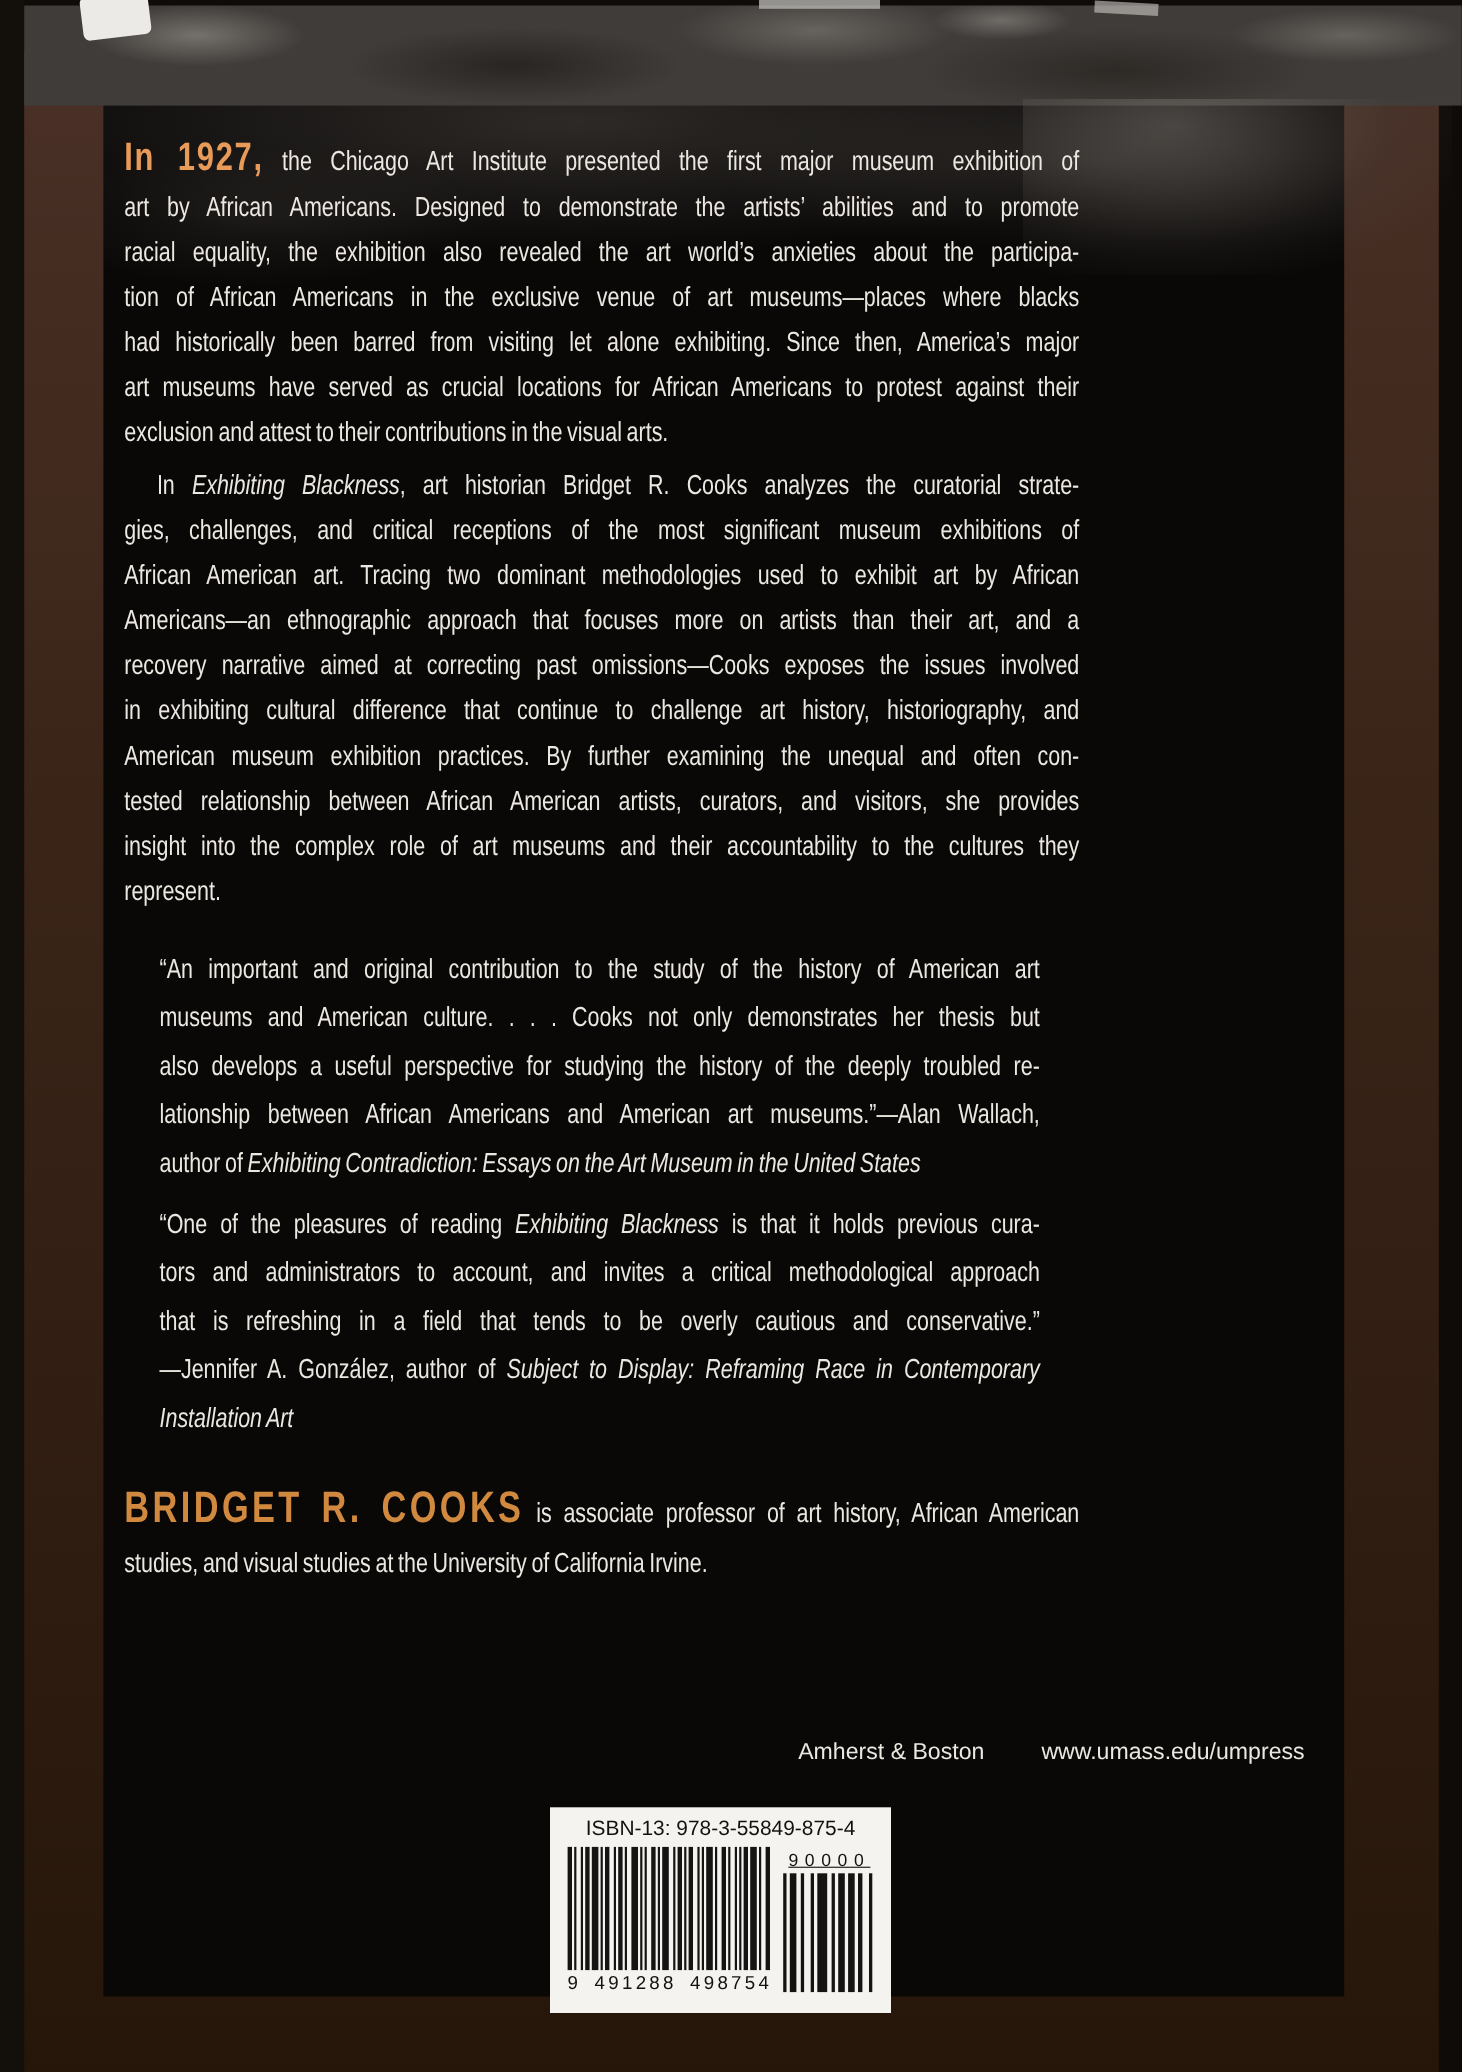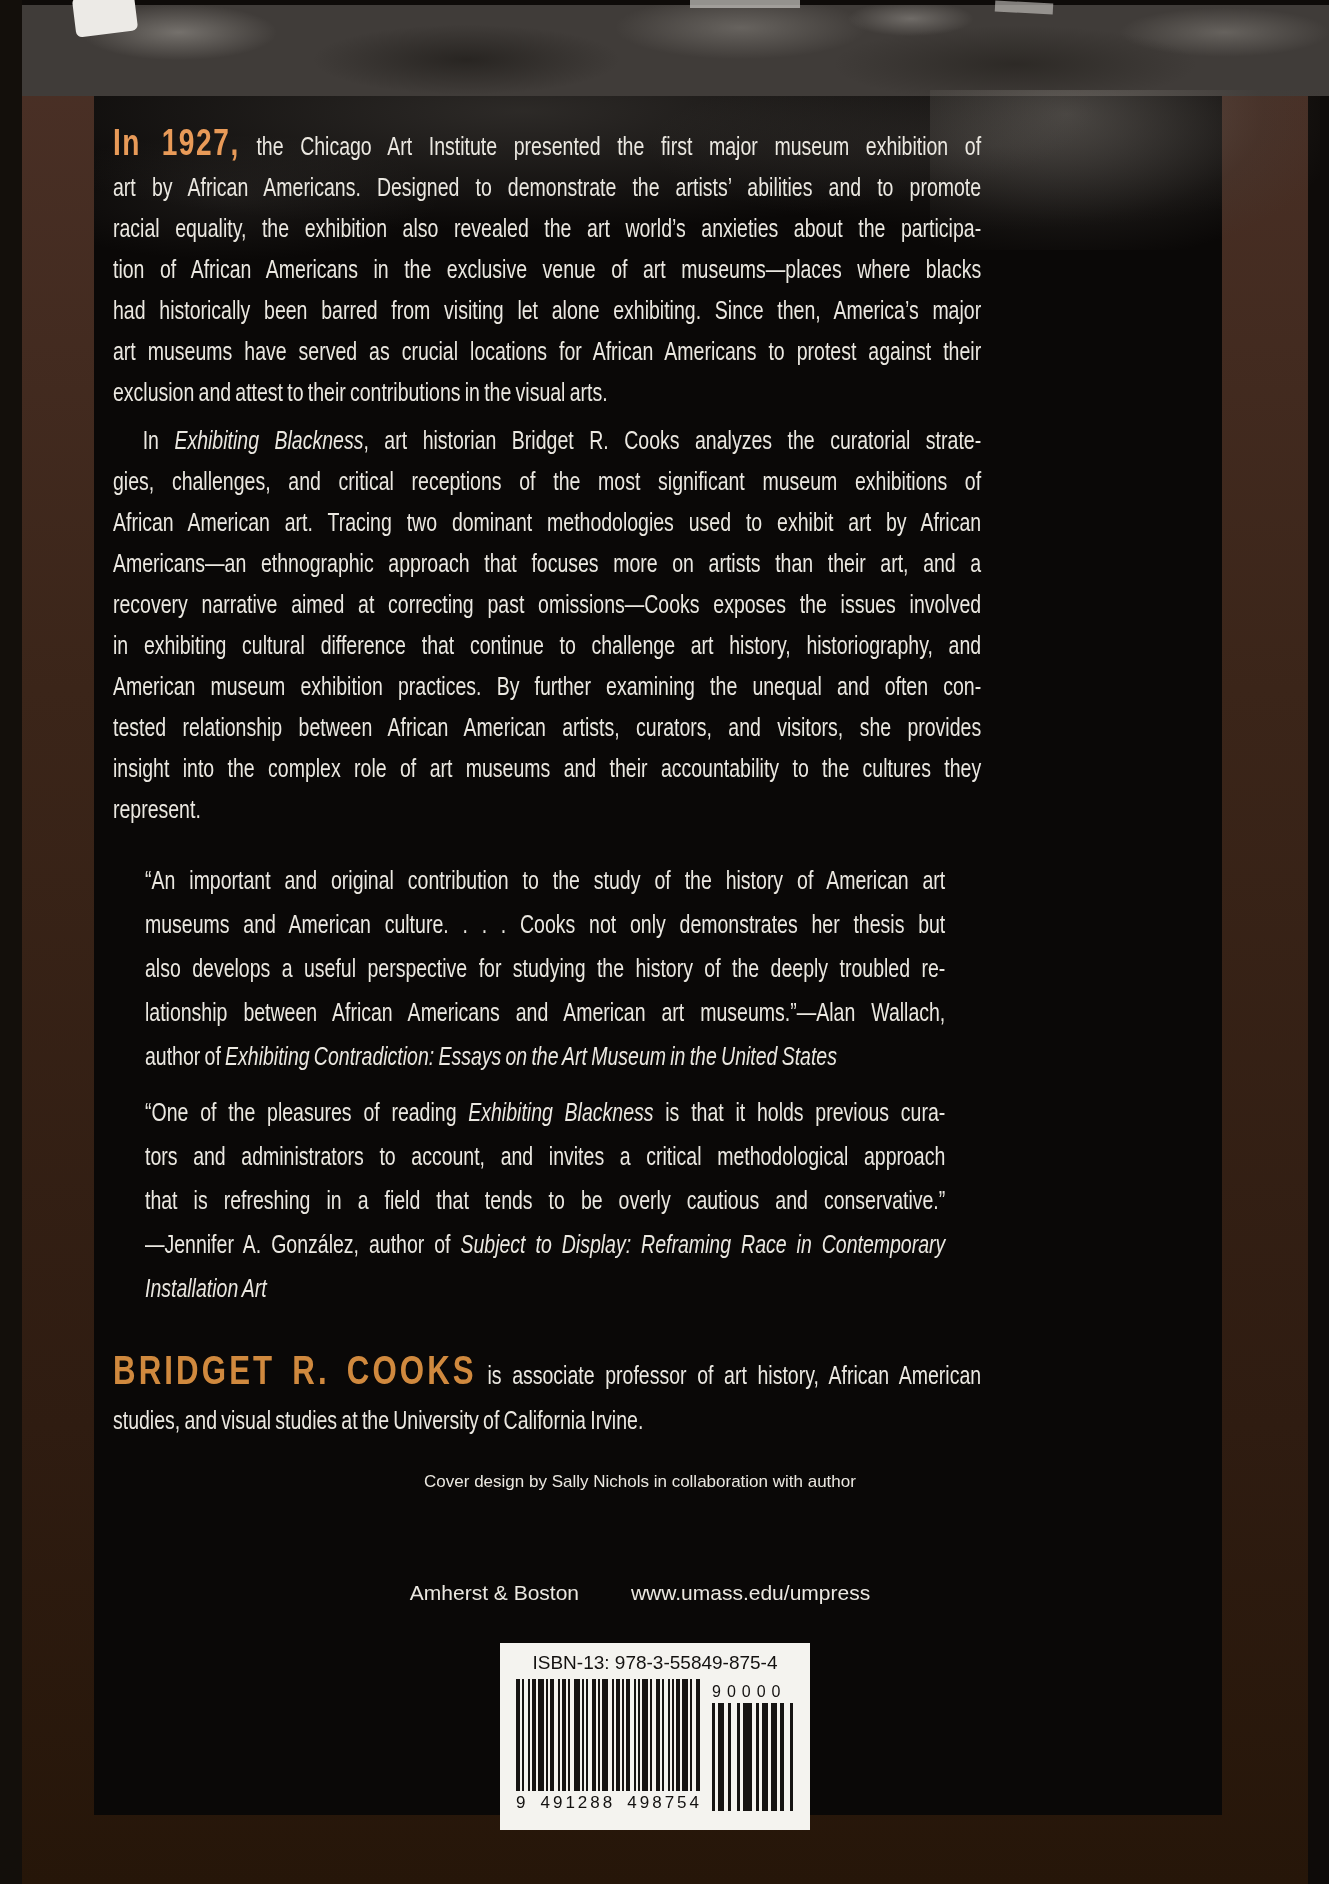--- a/index.html
+++ b/index.html
@@ -46,36 +46,36 @@
   .para-bio .line{line-height:45px;}
   span.i{font-style:italic;}
   span.lead{color:var(--accent,#e89a58);font-weight:800;font-size:36px;letter-spacing:2px;}
   span.name{color:var(--header,#d0893e);font-weight:800;font-size:40px;letter-spacing:4px;}
 
   
   .centerblock{position:absolute;left:94px;width:1092px;text-align:center;color:var(--text,#ebe8e1);}
   .credits{top:1468px;}
   .credits div{font-size:17px;line-height:28px;}
   .pubname{top:1534px;font-size:30px;line-height:34px;font-weight:800;letter-spacing:1px;color:var(--header,#d0893e);}
-  .pubsub{top:1578px;font-size:21px;line-height:30px;}
+  .pubsub{top:1578px;font-size:21px;line-height:30px;text-align:right;}
   .pubsub .site{margin-left:46px;}
 
   
   .barcode-box{position:absolute;left:500px;top:1643px;width:310px;height:187px;background:#f4f3ef;color:#131110;}
   .isbn-label{margin-top:8px;text-align:center;font-size:19px;line-height:24px;}
   .bc-main{position:absolute;left:16px;top:36px;width:186px;}
   .bc-addon{position:absolute;left:212px;top:40px;width:84px;}
   .bars{display:flex;align-items:stretch;}
   .bc-main .bars{height:112px;}
   .bc-addon .bars{height:108px;margin-top:2px;}
   .bars i{display:block;height:100%;}
   .bars i.b{background:#161413;}
   .bars i.s{background:transparent;}
   .bc-digits{display:flex;justify-content:space-between;font-size:17px;letter-spacing:3px;margin-top:2px;}
-  .bc-addon-label{text-align:left;font-size:16px;letter-spacing:6px;line-height:18px;}
+  .bc-addon-label{text-align:center;font-size:16px;letter-spacing:6px;line-height:18px;text-decoration:underline;}
 </style>
 </head>
 <body>
 
 <div class="page">
 
   <div class="edge-left"></div>
   <div class="frame"></div>
   <div class="panel"></div>
   <div class="glare-top"></div>
@@ -125,21 +125,20 @@
         <div class="line last"><span class="i">Installation Art</span></div>
       </div>
 
     <div class="para scale para-bio">
         <div class="line"><span class="name">BRIDGET R. COOKS</span><span> is associate professor of art history, African American</span></div>
         <div class="line last"><span>studies, and visual studies at the University of California Irvine.</span></div>
       </div>
   </div>
 
   <div class="centerblock credits">
-    <div>Cover design by Sally Nichols in collaboration with author</div>
   </div>
 
 
   <div class="centerblock pubsub">
     <span>Amherst &amp; Boston</span>
     <span class="site">www.umass.edu/umpress</span>
   </div>
 
   <div class="barcode-box">
     <div class="isbn-label">ISBN-13: 978-3-55849-875-4</div>

